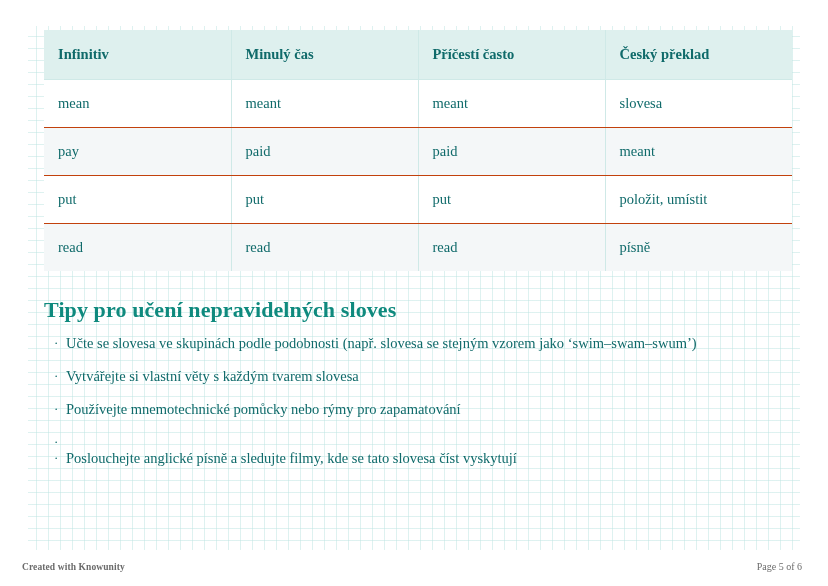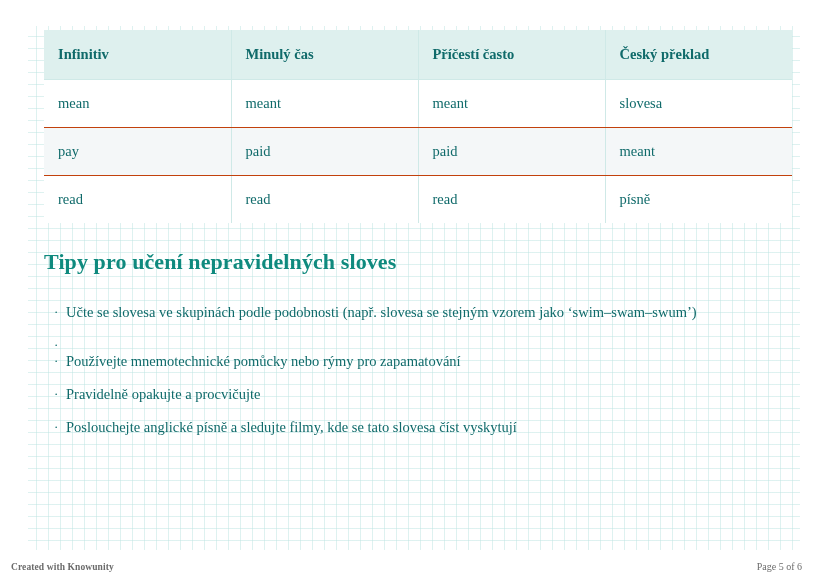--- a/index.html
+++ b/index.html
@@ -79,21 +79,21 @@
   }
   table.verbs tbody tr:nth-child(even) td {
     background: #f4f7f8;
   }
   table.verbs tbody tr:nth-child(odd) td {
     background: #ffffff;
   }
   table.verbs tbody tr:last-child td { border-bottom: none; }
 
   .tips-title {
-    margin: 26px 0 29px 0;
+    margin: 26px 0 12px 0;
     font-size: 22px;
     font-weight: bold;
     color: #0f8a7e;
     letter-spacing: .1px;
   }
   ul.tips {
     list-style: none;
     margin: 0;
     padding: 0 0 0 22px;
   }
@@ -106,21 +106,21 @@
   ul.tips li .bullet {
     position: absolute;
     left: -12px;
     top: 0;
     color: #0f6a6a;
     font-size: 13px;
   }
 
   .footer-left {
     position: absolute;
-    left: 11px;
+    left: 22px;
     bottom: 14px;
     font-size: 9.5px;
     font-weight: bold;
     color: #6b6b6b;
     letter-spacing: .1px;
     font-family: "Liberation Serif", serif;
   }
   .footer-right {
     position: absolute;
     right: 26px;
@@ -158,45 +158,51 @@
           <td>meant</td>
           <td>slovesa</td>
         </tr>
         <tr>
           <td>pay</td>
           <td>paid</td>
           <td>paid</td>
           <td>meant</td>
         </tr>
         <tr>
+          <td>put</td>
+          <td>put</td>
+          <td>put</td>
+          <td>položit, umístit</td>
+        </tr>
+        <tr>
           <td>read</td>
           <td>read</td>
           <td>read</td>
           <td>písně</td>
         </tr>
       </tbody>
     </table>
 
     <h2 class="tips-title">Tipy pro učení nepravidelných sloves</h2>
 
     <ul class="tips">
       <li>
         <span class="bullet">·</span>
         <span>Učte se slovesa ve skupinách podle podobnosti (např. slovesa se stejným vzorem jako ‘swim–swam–swum’)</span>
       </li>
       <li>
         <span class="bullet">·</span>
+        <span>Vytvářejte si vlastní věty s každým tvarem slovesa</span>
       </li>
       <li>
         <span class="bullet">·</span>
         <span>Používejte mnemotechnické pomůcky nebo rýmy pro zapamatování</span>
       </li>
       <li>
         <span class="bullet">·</span>
-        <span>Pravidelně opakujte a procvičujte</span>
       </li>
       <li>
         <span class="bullet">·</span>
         <span>Poslouchejte anglické písně a sledujte filmy, kde se tato slovesa číst vyskytují</span>
       </li>
     </ul>
 
   </div>
 
   <div class="footer-left">Created with Knowunity</div>

